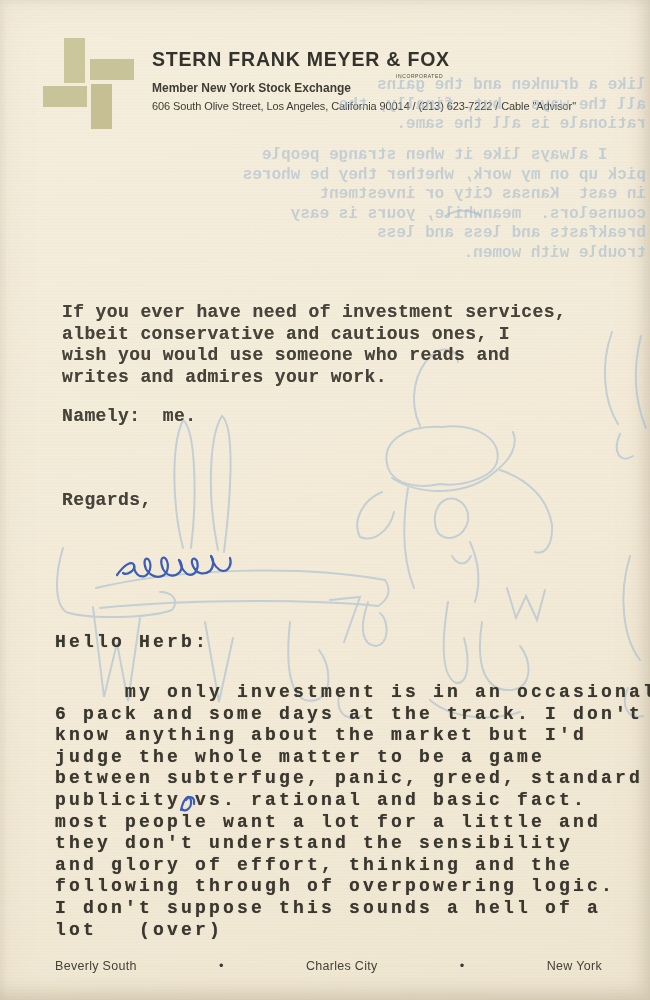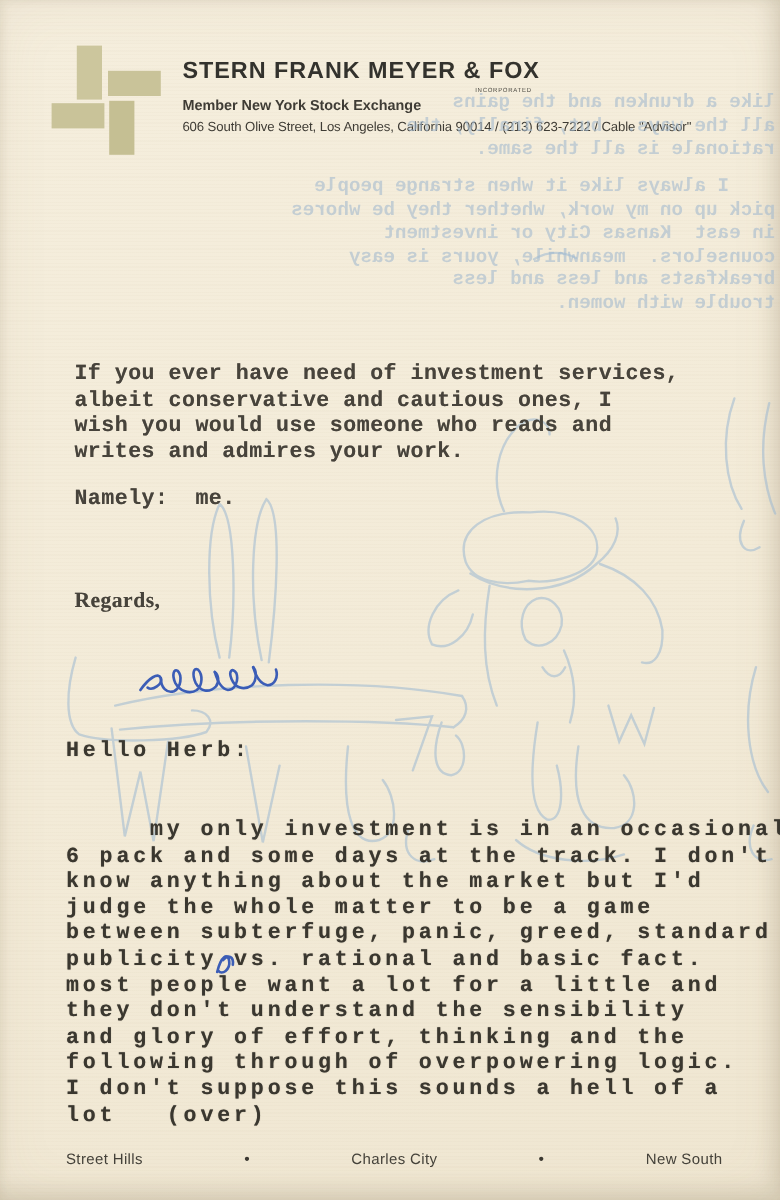--- a/index.html
+++ b/index.html
@@ -140,57 +140,57 @@
 
   <div class="abs tw broker" style="left:62px;top:406px;">
     <div class="line">Namely:  me.</div>
   </div>
   <div class="abs tw broker" style="left:62px;top:302px;">
     <div class="line">If you ever have need of investment services,</div>
     <div class="line">albeit conservative and cautious ones, I</div>
     <div class="line">wish you would use someone who reads and</div>
     <div class="line">writes and admires your work.</div>
   </div>
-  <div class="abs tw broker" style="left:62px;top:490px;font-family:Liberation Serif, serif;">
+  <div class="abs tw broker" style="left:62px;top:490px;">
     <div class="line">Regards,</div>
   </div>
 
   <svg class="overlay" width="650" height="1000" viewBox="0 0 650 1000">
     <g fill="none" stroke="#2d52b4" stroke-width="2.2" stroke-linecap="round" opacity=".92">
       <g>
         <path d="M117,575 C124,565 132,560 134,565 C136,570 127,576 123,573"></path>
         <path d="M134,565 C134,573 139,578 145,576 C151,573 152,563 148,559 C145,557 143,562 146,569 C150,576 158,579 164,575 C169,571 169,562 165,558 C161,556 160,562 163,569 C167,576 174,578 180,572 C183,568 182,562 179,560"></path>
         <path d="M179,560 C181,567 184,574 190,575 C196,575 199,567 197,561 C194,556 190,559 193,566 C196,573 203,576 210,571 C214,567 214,559 211,556"></path>
         <path d="M211,556 C213,563 216,570 223,571 C229,571 232,564 230,558"></path>
       </g>
       <g>
         <path d="M181,810 C184,797 190,793 191,801 C192,808 185,813 182,809"></path>
         <path d="M186,800 C190,795 195,797 194,804"></path>
       </g>
     </g>
   </svg>
 
-  <div class="abs tw reply" style="left:55px;top:616px;">
+  <div class="abs tw reply" style="left:55px;top:632px;">
     <div class="line">Hello Herb:</div>
   </div>
   <div class="abs tw reply" style="left:55px;top:682px;">
     <div class="line">     my only investment is in an occasional</div>
     <div class="line">6 pack and some days at the track. I don't</div>
     <div class="line">know anything about the market but I'd</div>
     <div class="line">judge the whole matter to be a game</div>
     <div class="line">between subterfuge, panic, greed, standard</div>
     <div class="line">publicity vs. rational and basic fact.</div>
     <div class="line">most people want a lot for a little and</div>
     <div class="line">they don't understand the sensibility</div>
     <div class="line">and glory of effort, thinking and the</div>
     <div class="line">following through of overpowering logic.</div>
     <div class="line">I don't suppose this sounds a hell of a</div>
     <div class="line">lot   (over)</div>
   </div>
 
   <div class="footer">
-    <span>Street Hills</span>
+    <span>Beverly South</span>
     <span class="dot">•</span>
     <span>Charles City</span>
     <span class="dot">•</span>
-    <span>New South</span>
+    <span>New York</span>
   </div>
 </div>
 
 </body></html>

